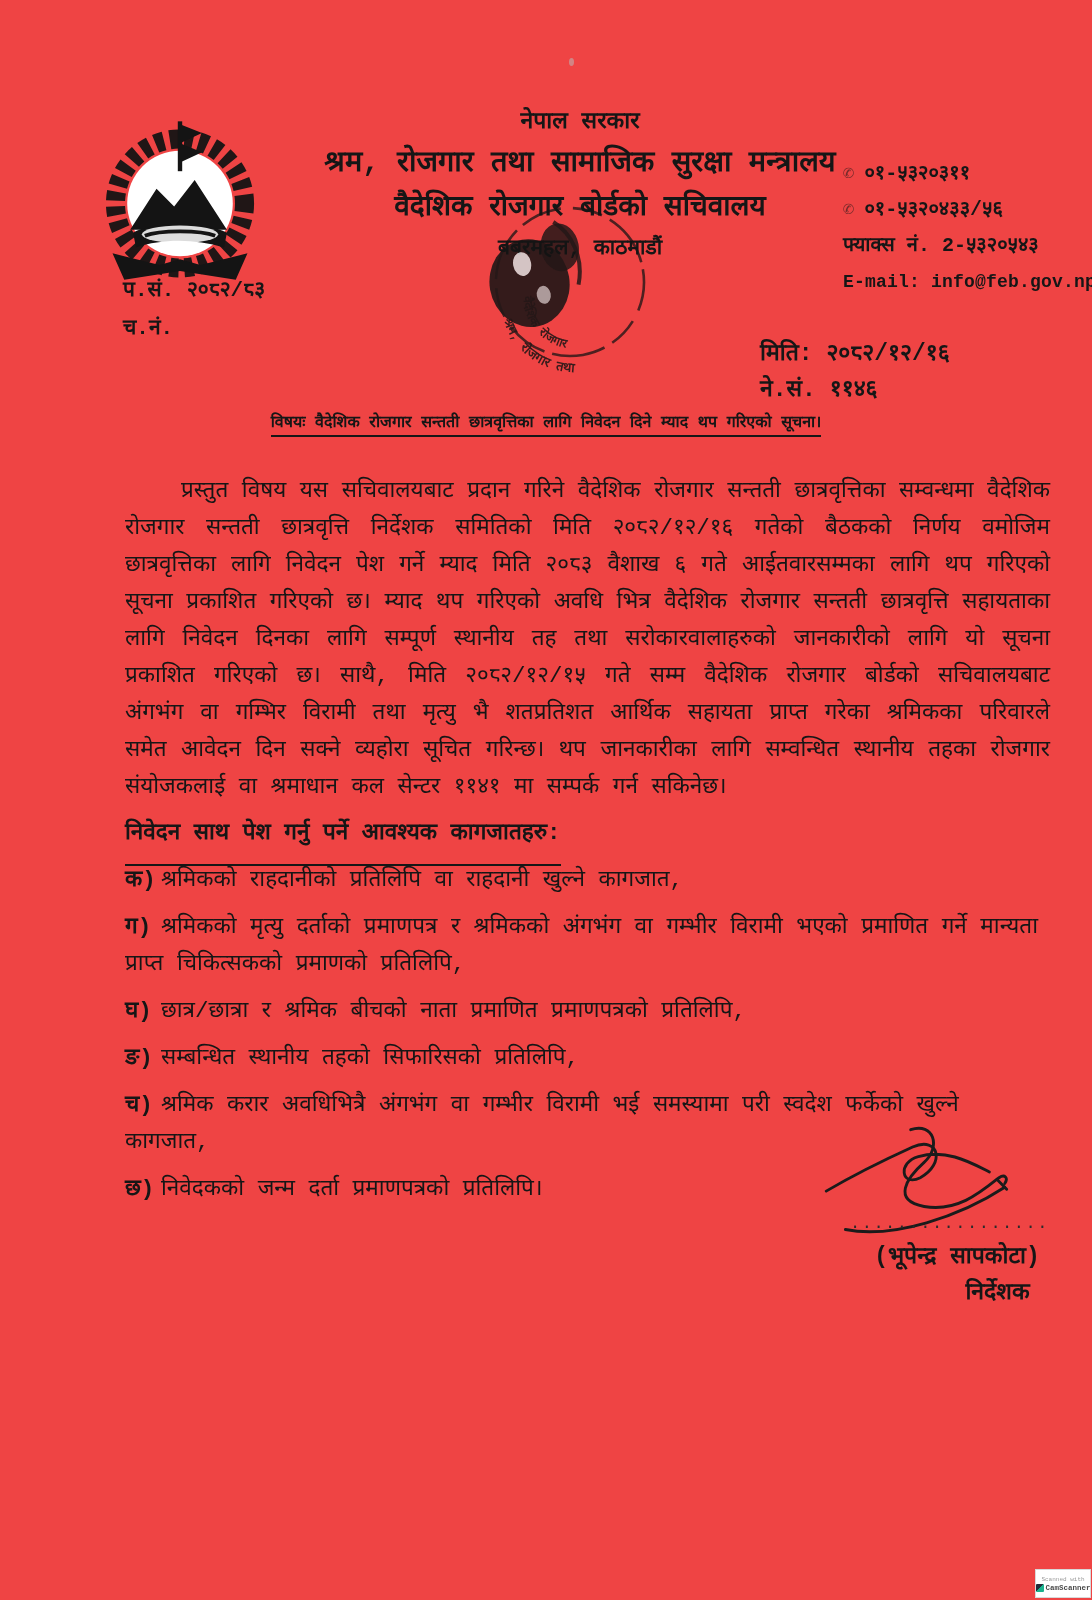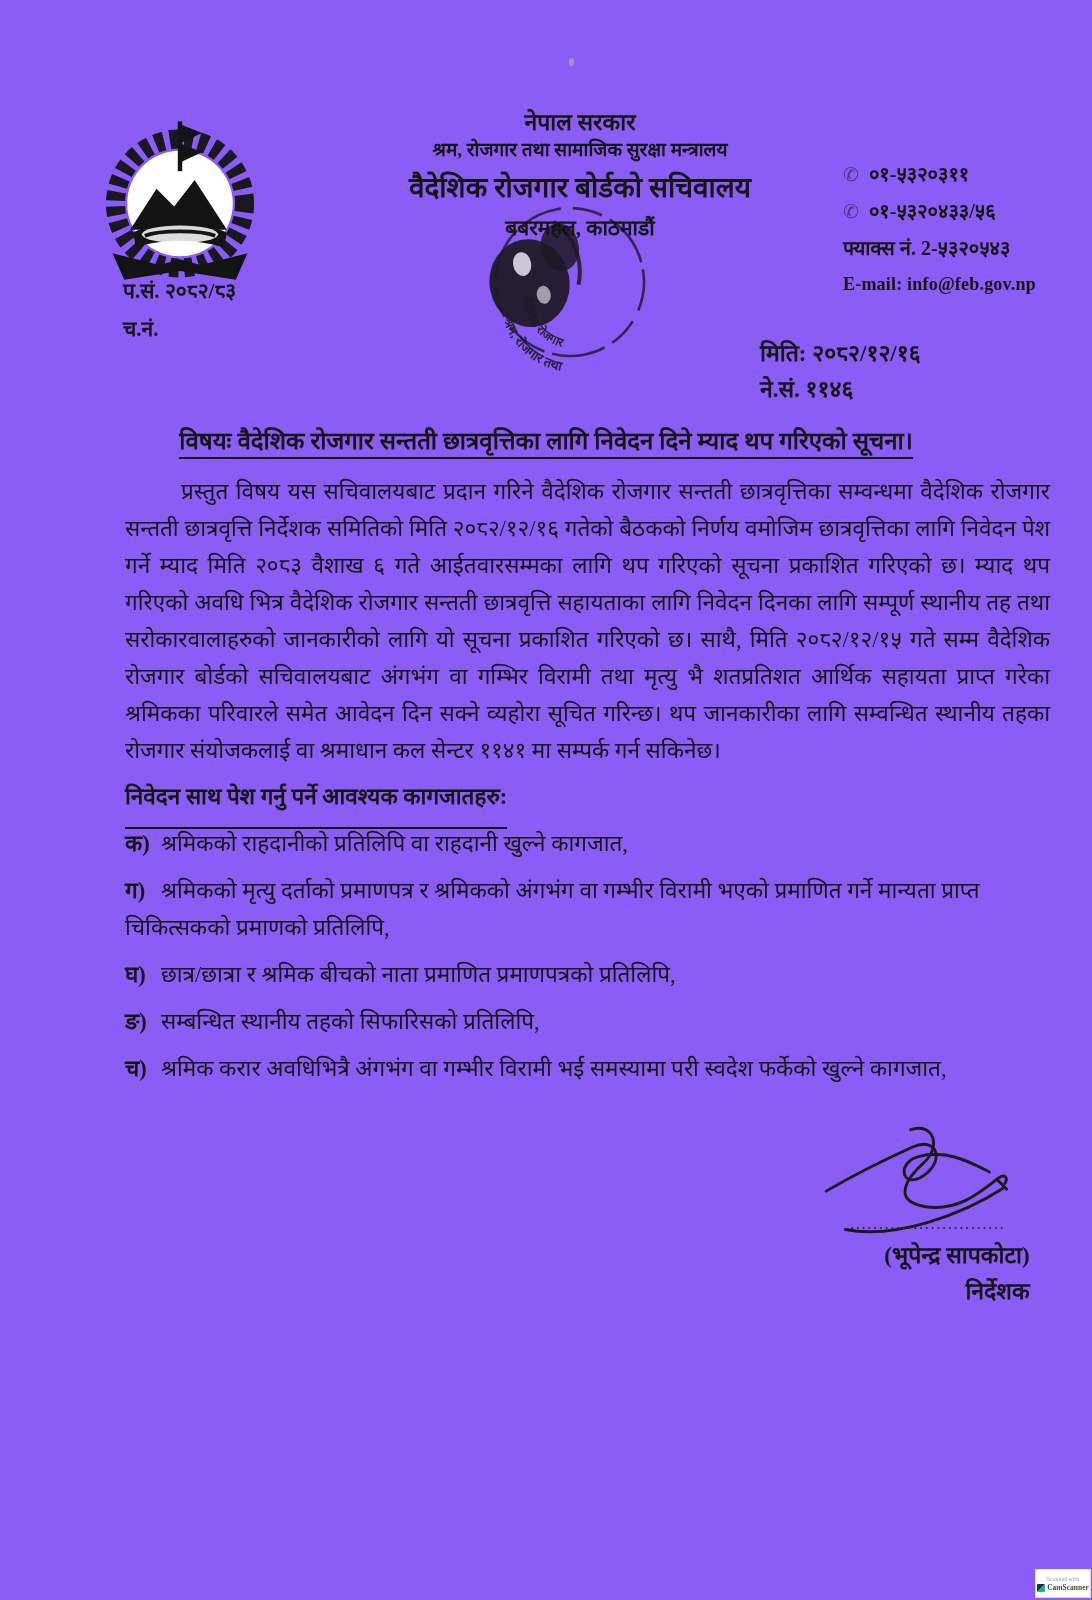--- a/index.html
+++ b/index.html
@@ -1,34 +1,34 @@
 <!DOCTYPE html>
 <html lang="ne"><head>
 <meta charset="utf-8">
 <style>
   html,body{margin:0;padding:0;background:#e8e8e8;}
   .page{
     position:relative;width:1092px;height:1600px;margin:0 auto;
-    background:#8b5cf6;overflow:hidden;
-    font-family:Liberation Serif, serif;color:#161616;
+    background:#ef4444;overflow:hidden;
+    font-family:Liberation Mono, monospace;color:#161616;
   }
   .abs{position:absolute;}
   
   .hdr-center{left:255px;top:108px;width:650px;text-align:center;line-height:1.3;}
   .gov-line{font-size:23px;font-weight:600;}
-  .ministry-line{font-size:19px;font-weight:700;}
+  .ministry-line{font-size:29px;font-weight:700;margin-top:7px;}
   .secretariat-line{font-size:28px;font-weight:700;margin-top:7px;}
   .address-line{font-size:21px;font-weight:600;margin-top:9px;}
   .contacts{left:843px;top:156px;width:230px;line-height:36px;font-size:20px;font-weight:600;white-space:nowrap;}
   .phone-glyph{opacity:.55;font-weight:400;margin-right:10px;font-size:19px;}
   .email-line{font-size:18px;font-weight:700;letter-spacing:.2px;}
   .refblock{left:123px;top:272px;font-size:21px;font-weight:600;line-height:38px;}
   .dateblock{left:760px;top:336px;width:292px;font-size:23px;font-weight:600;line-height:36px;}
   
-  .subject{left:0;top:410px;width:1092px;text-align:center;font-size:24px;font-weight:700;margin-top:13px;}
+  .subject{left:0;top:410px;width:1092px;text-align:center;font-size:16px;font-weight:700;}
   .subject .u{border-bottom:2px solid #161616;padding-bottom:3px;}
   
   .flow{left:125px;top:473px;width:925px;font-size:22.5px;line-height:37px;text-align:justify;}
   .flow p{margin:0;text-indent:56px;}
   .docs-heading{margin-top:9px;font-weight:700;text-align:left;}
   .docs-heading .u{border-bottom:2px solid #161616;padding-bottom:18px;}
   .doc-item{margin-top:10px;text-align:left;line-height:37px;}
   .doc-item .marker{display:inline-block;min-width:36px;font-weight:600;}
   
   .sig-dots{left:850px;top:1214px;width:200px;font-size:17px;letter-spacing:1.5px;color:#2a2a2a;white-space:nowrap;overflow:hidden;}
@@ -116,20 +116,21 @@
 
     <div class="docs-heading">
       <span class="u">निवेदन साथ पेश गर्नु पर्ने आवश्यक कागजातहरु:</span>
     </div>
 
     <div class="doc-item"><span class="marker">क)</span><span>श्रमिकको राहदानीको प्रतिलिपि वा राहदानी खुल्ने कागजात,</span></div>
     <div class="doc-item"><span class="marker">ग)</span><span>श्रमिकको मृत्यु दर्ताको प्रमाणपत्र र श्रमिकको अंगभंग वा गम्भीर विरामी भएको प्रमाणित गर्ने मान्यता प्राप्त चिकित्सकको प्रमाणको प्रतिलिपि,</span></div>
     <div class="doc-item"><span class="marker">घ)</span><span>छात्र/छात्रा र श्रमिक बीचको नाता प्रमाणित प्रमाणपत्रको प्रतिलिपि,</span></div>
     <div class="doc-item"><span class="marker">ङ)</span><span>सम्बन्धित स्थानीय तहको सिफारिसको प्रतिलिपि,</span></div>
     <div class="doc-item"><span class="marker">च)</span><span>श्रमिक करार अवधिभित्रै अंगभंग वा गम्भीर विरामी भई समस्यामा परी स्वदेश फर्केको खुल्ने कागजात,</span></div>
+    <div class="doc-item"><span class="marker">छ)</span><span>निवेदकको जन्म दर्ता प्रमाणपत्रको प्रतिलिपि।</span></div>
   </div>
 
   <div class="abs" style="left:812px;top:1122px;width:230px;height:120px;">
     <svg viewBox="0 0 230 125" width="230" height="120">
       <g fill="none" stroke="#1b1b1b" stroke-width="3" stroke-linecap="round">
         <path d="M10,72 C44,52 78,36 100,26 C128,14 134,44 108,58 C88,68 84,42 106,36 C136,28 160,42 180,52"></path>
         <path d="M98,8 C122,0 130,26 112,42 C94,58 78,82 112,88 C146,94 170,74 190,58 C196,54 200,58 196,64"></path>
         <path d="M30,112 C80,122 150,98 196,68"></path>
         <path d="M188,60 L198,70"></path>
       </g>

